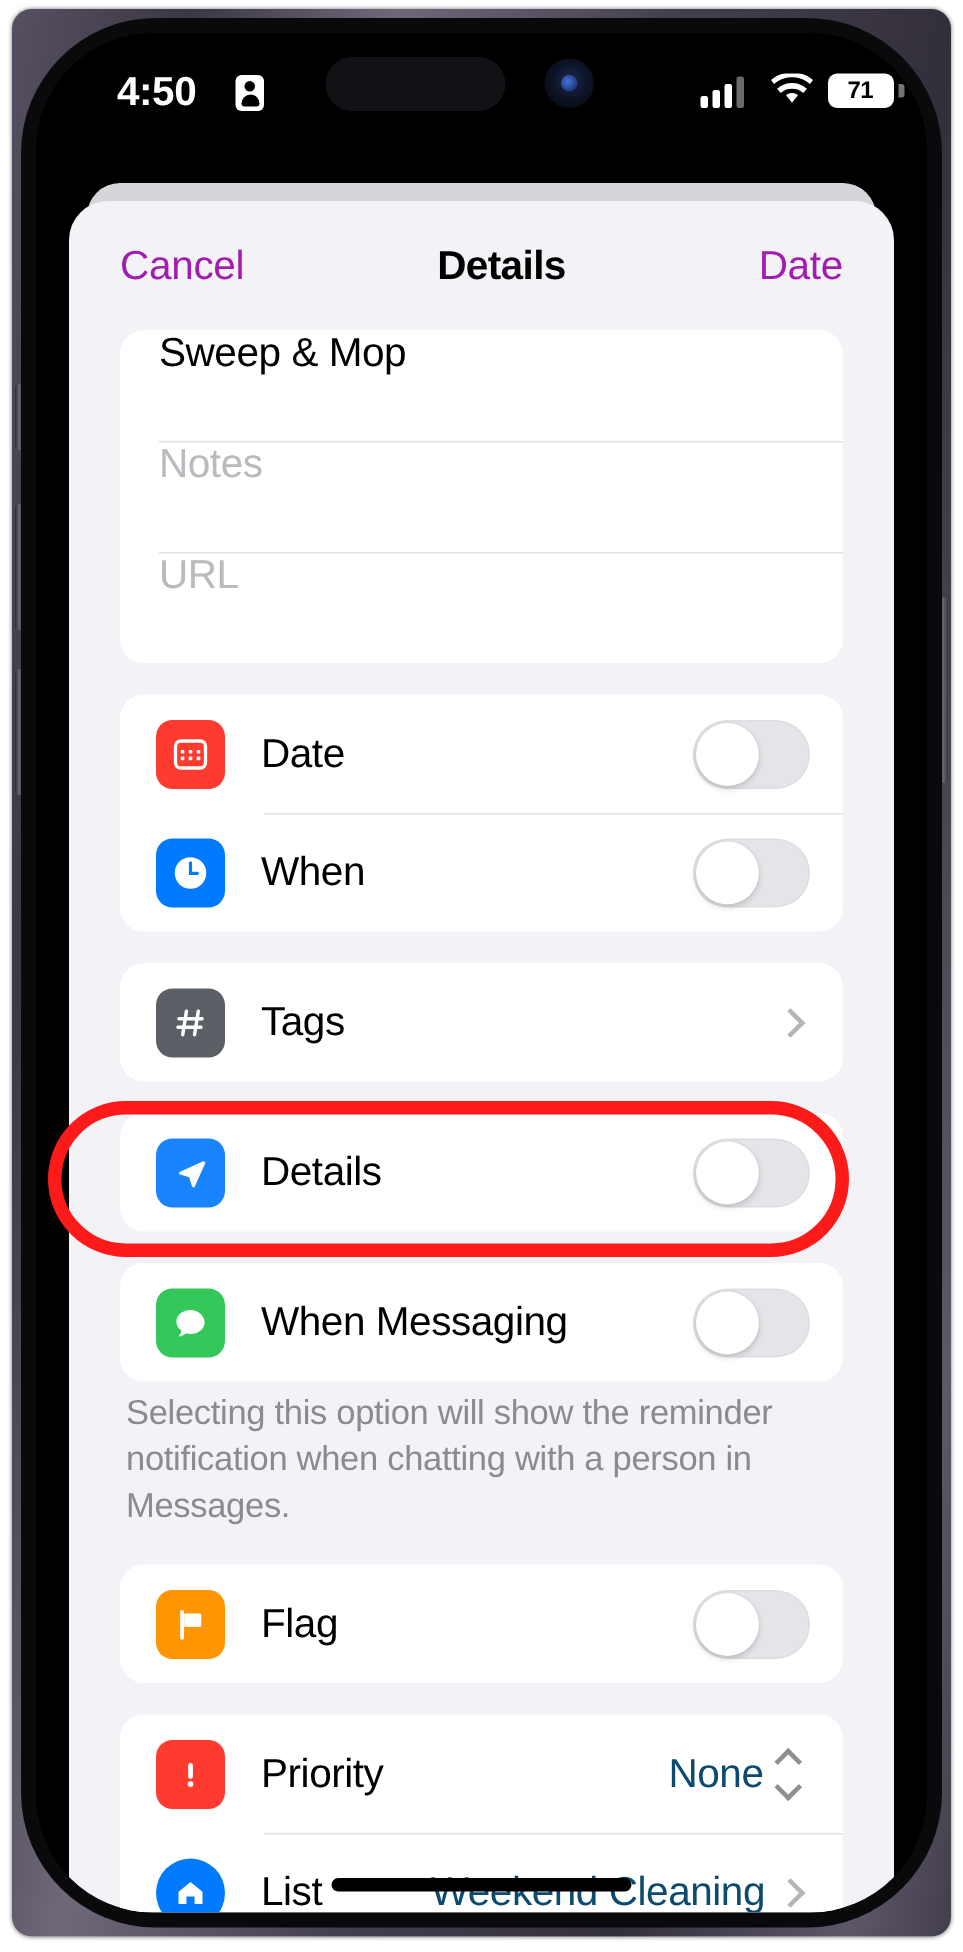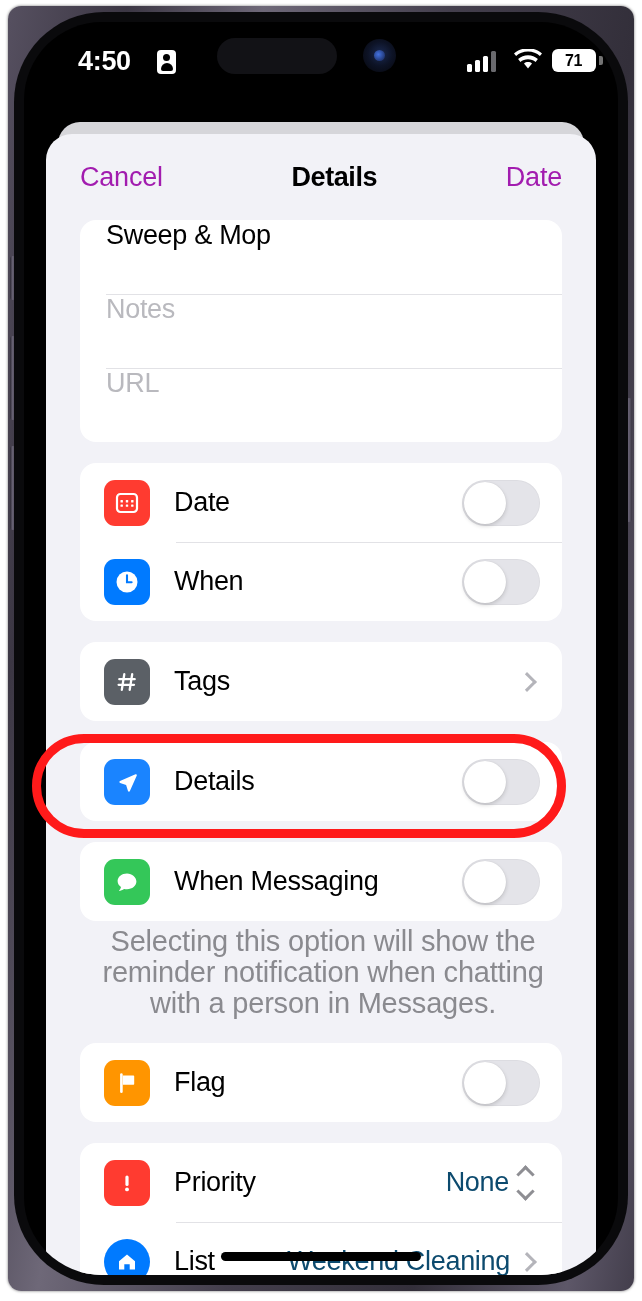--- a/index.html
+++ b/index.html
@@ -203,22 +203,22 @@
   .stepper .up, .stepper .dn {
     width: 13px; height: 13px;
     border-right: 3.2px solid #8e8e93;
     border-bottom: 3.2px solid #8e8e93;
   }
   .stepper .up { transform: rotate(-135deg); }
   .stepper .dn { transform: rotate(45deg); }
 
   .footnote {
     margin: -9px 34px 24px 38px;
-    font-size: 29px; line-height: 31px;
-    color: #8a8a8f; letter-spacing: -0.2px; text-align: center;
+    font-size: 23px; line-height: 31px;
+    color: #8a8a8f; letter-spacing: -0.2px;
   }
 
   
   .annotation-oval {
     position: absolute;
     left: 8px; top: 712px;
     width: 534px; height: 104px;
     border: 9px solid #ff1a1a;
     border-radius: 52px;
     pointer-events: none;

